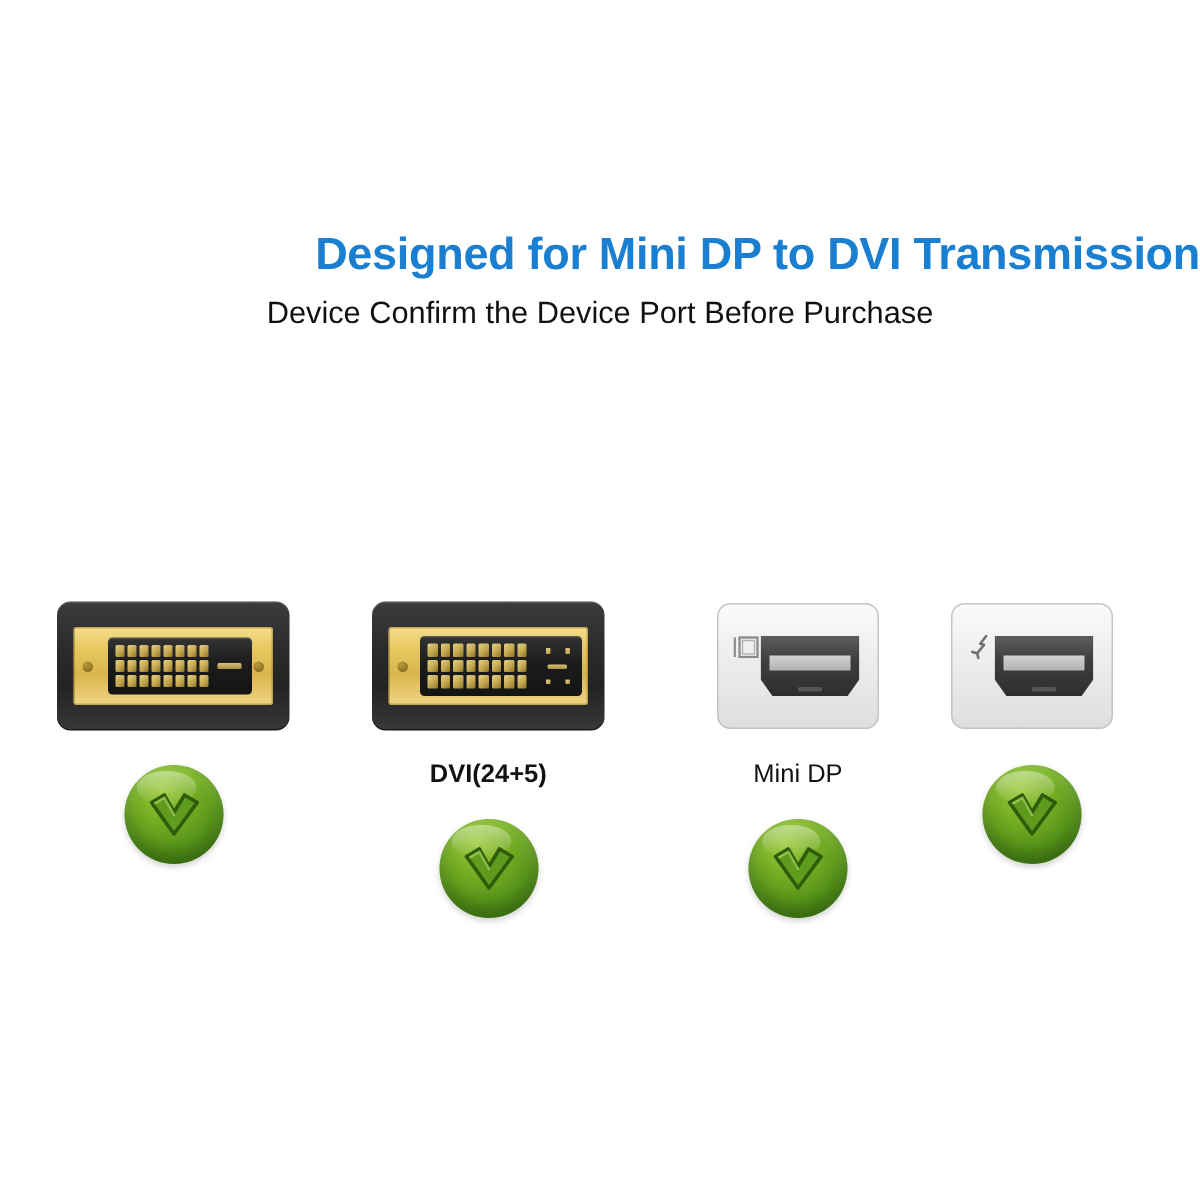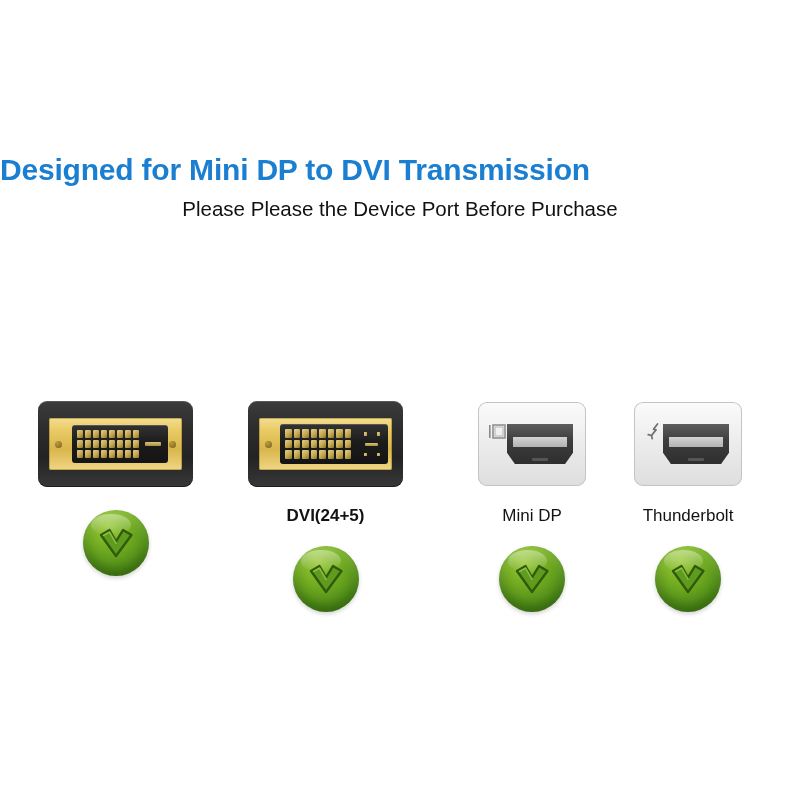--- a/index.html
+++ b/index.html
@@ -14,21 +14,21 @@
     overflow: hidden;
     position: relative;
   }
 
   
   .headline {
     position: absolute;
     top: 153px;
     left: 0;
     width: 800px;
-    text-align: left;
+    text-align: right;
     font-size: 30px;
     font-weight: bold;
     color: #1b7fd1;
     letter-spacing: -0.2px;
     white-space: nowrap;
   }
   .subhead {
     position: absolute;
     top: 197px;
     left: 0;
@@ -263,21 +263,21 @@
     pointer-events: none;
   }
   .badge svg { position: relative; z-index: 2; }
 </style>
 </head>
 <body>
 
 <div>
 
   <div class="headline">Designed for Mini DP to DVI Transmission</div>
-  <div class="subhead">Please Please the Device Port Before Purchase</div>
+  <div class="subhead">Device Confirm the Device Port Before Purchase</div>
 
   <div class="row">
 
     <div class="col col-dvi1">
       <div class="art">
         <div class="dvi dvi-24-1">
           <div class="dvi-plate">
             <div class="screw left"></div>
             <div class="screw right"></div>
             <div class="pinbox">
@@ -407,21 +407,20 @@
           <svg class="tb-logo" viewBox="0 0 18 17">
             <path d="M11.5 1 L7.5 6.2 L10 6.9 L5.5 12.5" fill="none" stroke="#6f6f6f" stroke-width="1.7" stroke-linecap="round" stroke-linejoin="round"></path>
             <path d="M5.5 12.5 L2.2 11.6 M5.5 12.5 L6.2 15.6" fill="none" stroke="#6f6f6f" stroke-width="1.7" stroke-linecap="round"></path>
           </svg>
           <div class="mini-port">
             <div class="mini-contact"></div>
             <div class="mini-tab"></div>
           </div>
         </div>
       </div>
-      <div class="label">Thunderbolt</div>
       <div class="badge-wrap">
         <div class="badge">
           <svg width="40" height="34" viewBox="0 0 40 34">
             <path d="M5 9 L13.5 4 L20 15.5 L27 4 L35.5 9 L20 30 Z" fill="#5f9b1c" stroke="#2f5c0c" stroke-width="2.4" stroke-linejoin="round"></path>
             <path d="M7.5 9.4 L13.6 6 L20 17.2" fill="none" stroke="#a6d455" stroke-width="1.6" stroke-linecap="round" opacity="0.75"></path>
           </svg>
         </div>
       </div>
     </div>
 

